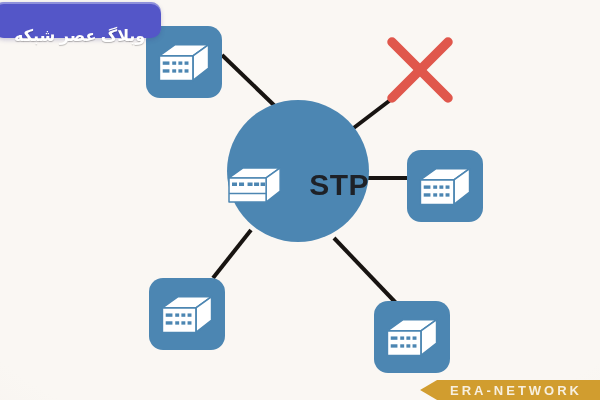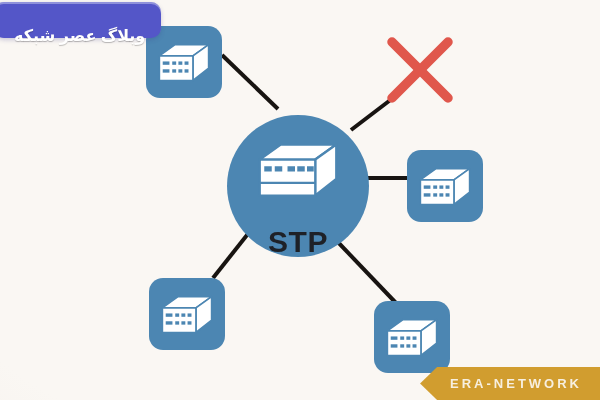--- a/index.html
+++ b/index.html
@@ -7,23 +7,23 @@
     width:600px;height:400px;overflow:hidden;position:relative;
     font-family:"Liberation Sans","DejaVu Sans",sans-serif;
     background: radial-gradient(120% 125% at 50% 45%, var(--bg_light) 55%, var(--bg_edge) 100%);
   }
   .stage{position:absolute;inset:0;}
   .links-layer{position:absolute;left:0;top:0;width:600px;height:400px;}
   .link{stroke:var(--line_black);stroke-width:4;}
   .x-mark line{stroke:var(--x_red);stroke-width:9.5;stroke-linecap:round;}
 
   .hub{
-    position:absolute;left:227px;top:115px;width:142px;height:142px;
+    position:absolute;left:227px;top:100px;width:142px;height:142px;
     border-radius:50%;background:var(--node_blue);
-    display:flex;flex-direction:column;align-items:center;justify-content:flex-start;
+    display:flex;flex-direction:row;align-items:center;justify-content:flex-start;
     padding-top:25px;box-sizing:border-box;gap:27px;
   }
   .hub-label{
     color:var(--label_dark);font-weight:bold;font-size:30px;line-height:1;
     letter-spacing:.5px;margin-top:3px;
   }
   .node{
     position:absolute;width:76px;height:72px;border-radius:14px;
     background:var(--node_blue);
     display:flex;align-items:center;justify-content:center;
@@ -38,21 +38,21 @@
     position:absolute;left:-6px;top:2px;height:36px;
     background:var(--badge_indigo);border-radius:10px;
     display:flex;align-items:center;padding:0 16px 0 20px;
     box-shadow:0 2px 0 rgba(255,255,255,.35) inset, 0 2px 4px rgba(60,60,140,.25);
   }
   .badge-label{
     color:var(--badge_text);font-size:16px;font-weight:bold;direction:rtl;
     text-shadow:0 1px 1px rgba(0,0,0,.25);white-space:nowrap;margin-top:30px;
   }
   .ribbon{
-    position:absolute;right:0;bottom:0;height:33px;
+    position:absolute;right:0;bottom:0;height:20px;
     background:var(--ribbon_gold);
     display:flex;align-items:center;
     padding:0 18px 0 30px;
     clip-path:polygon(0 50%, 17px 0, 100% 0, 100% 100%, 17px 100%);
   }
   .ribbon-label{
     color:var(--ribbon_text);font-size:13px;font-weight:bold;
     letter-spacing:3px;white-space:nowrap;
   }
 </style>

